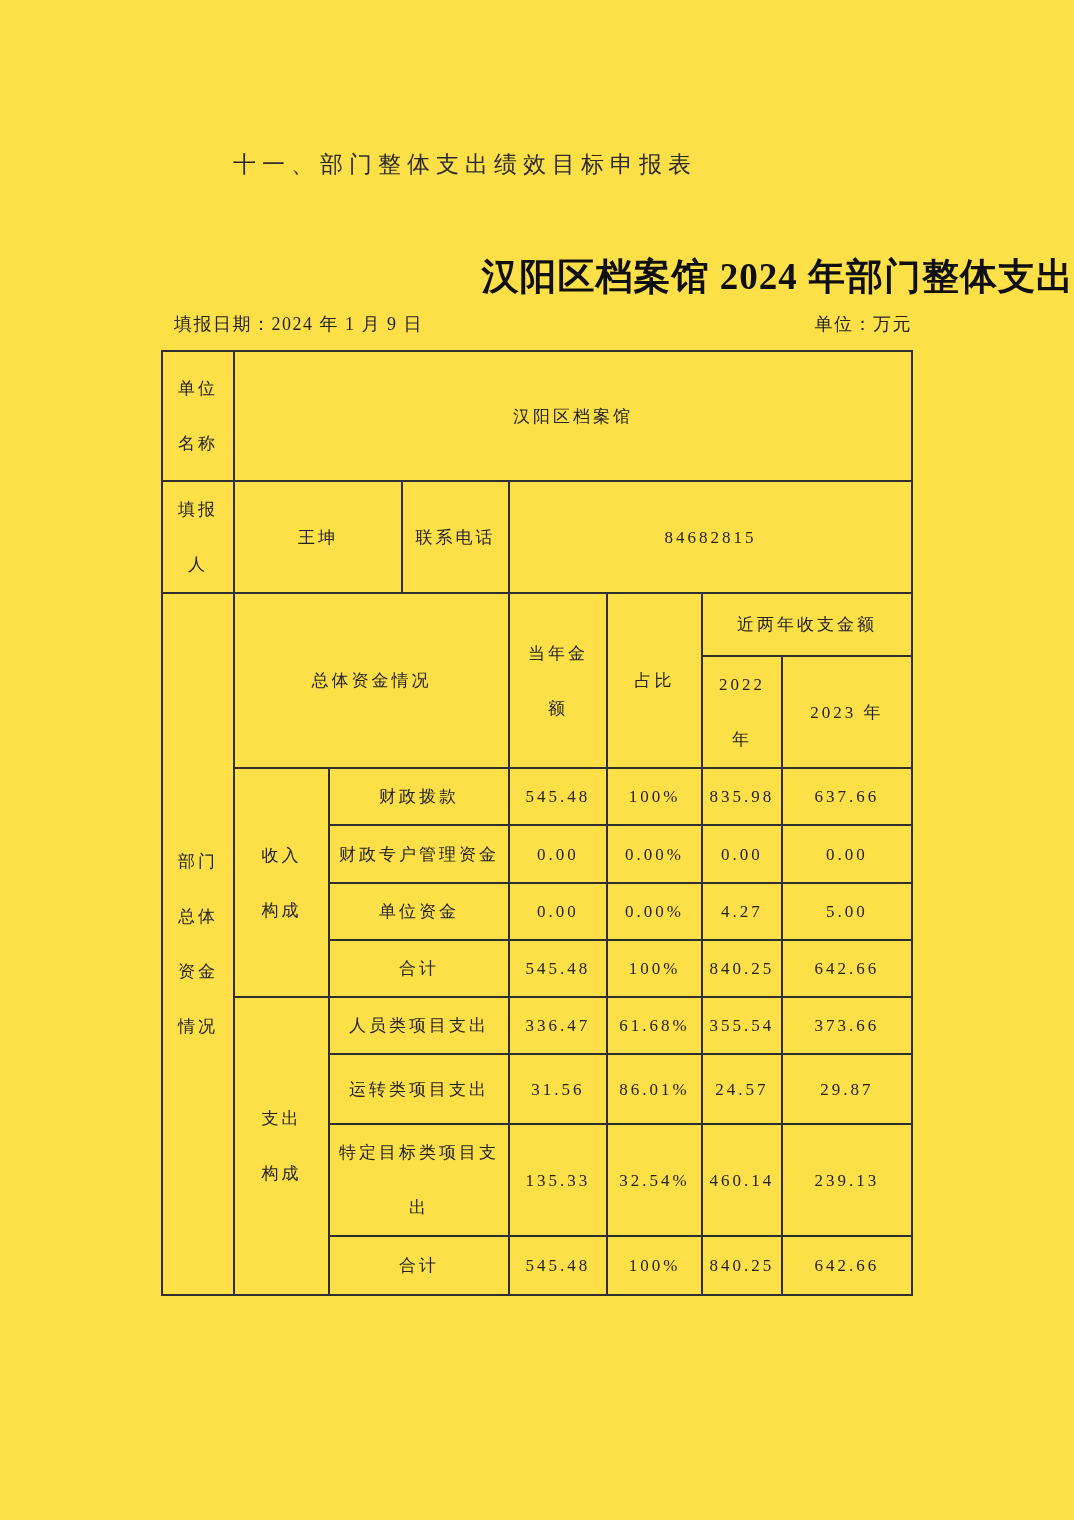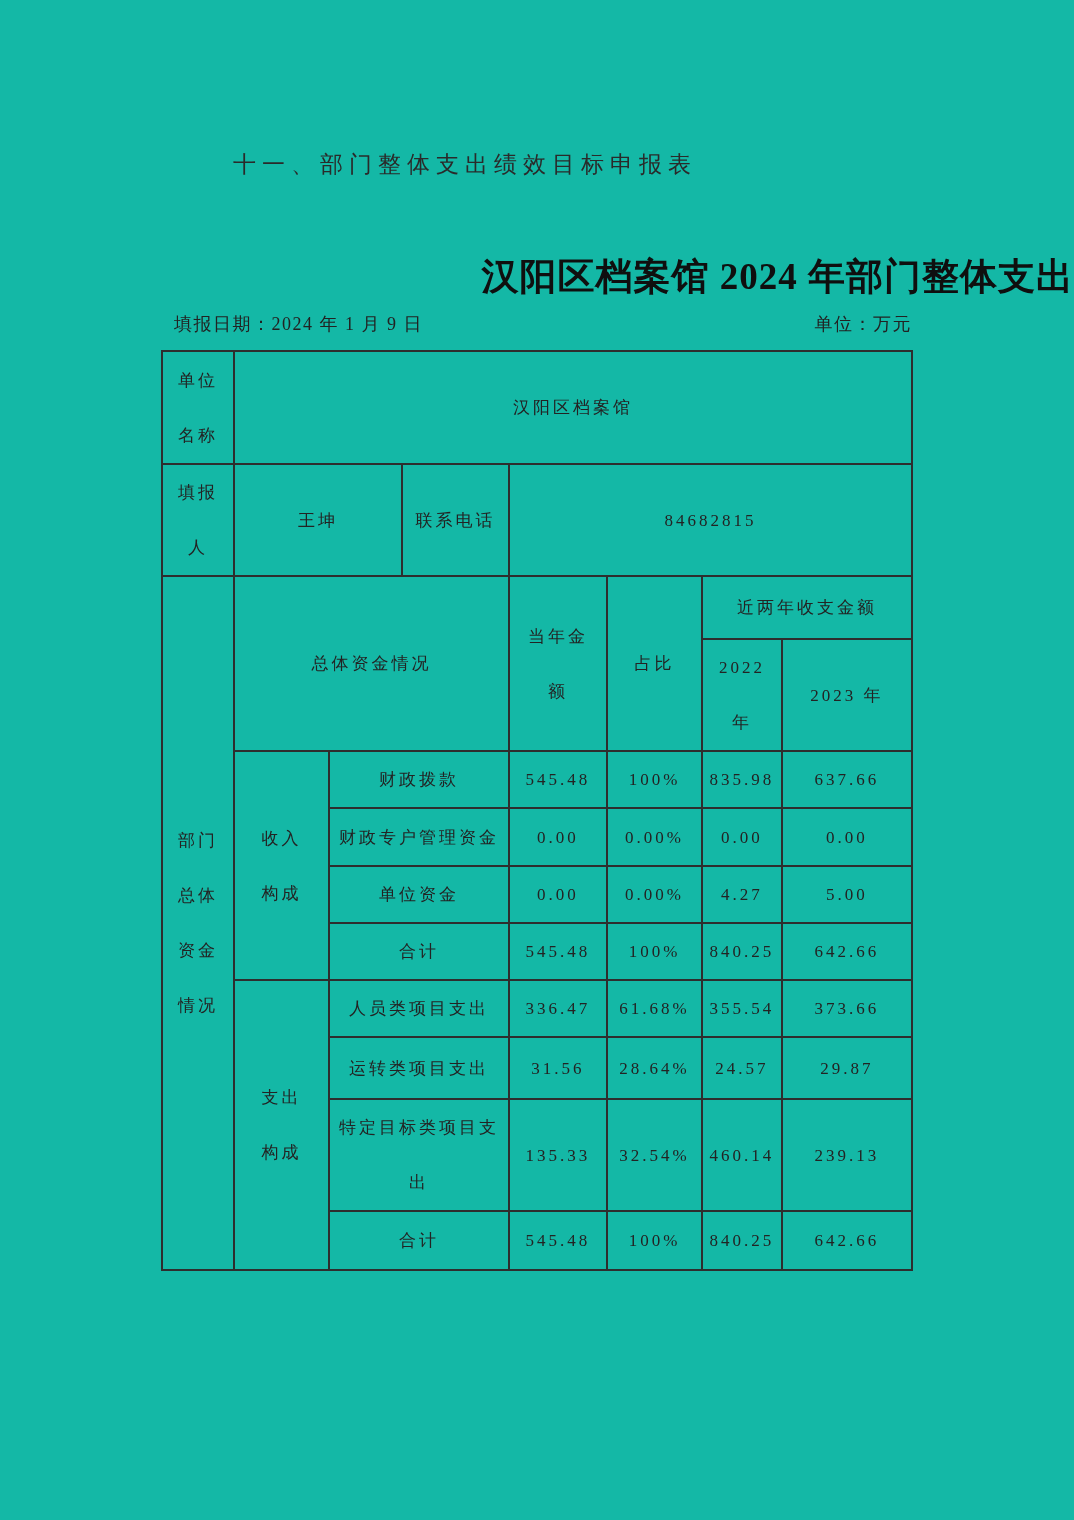--- a/index.html
+++ b/index.html
@@ -1,21 +1,21 @@
 <!DOCTYPE html>
 <html><head>
 <meta charset="utf-8">
 <style>
   html, body { margin: 0; padding: 0; background: #ffffff; }
   .page {
     position: relative;
     width: 1074px;
     height: 1520px;
     margin: 0 auto;
-    background: #14b8a6;
+    background: #fde047;
     box-sizing: border-box;
     padding-top: 150px;
     font-family: "Liberation Serif", "DejaVu Serif", serif;
     color: #1c1c1c;
     overflow: hidden;
   }
   .section-heading {
     margin-left: 233px;
     font-size: 23px;
     line-height: 30px;
@@ -58,30 +58,30 @@
     letter-spacing: 3px;
     line-height: 55px;
     padding: 0;
     overflow: hidden;
     color: #232323;
   }
   td.pre { white-space: pre-line; }
   td.left-pad { text-align: left; padding-left: 21px; }
   td.num { letter-spacing: 0.5px; }
   td.phone { font-size: 19px; letter-spacing: 1px; margin-left: 36px; }
-  tr.r1  { height: 113px; }
+  tr.r1  { height: 130px; }
   tr.r2  { height: 110px; }
   tr.rh1 { height: 63px;  }
   tr.rh2 { height: 112px; }
   tr.ri1 { height: 55px;  }
   tr.ri2 { height: 58px;  }
   tr.ri3 { height: 57px;  }
   tr.ri4 { height: 57px;  }
   tr.re1 { height: 55px;  }
-  tr.re2 { height: 62px;  }
+  tr.re2 { height: 70px;  }
   tr.re3 { height: 89px; }
   tr.re4 { height: 59px;  }
 </style>
 </head>
 <body>
 
 <div class="page">
 
   <div class="section-heading">十一、部门整体支出绩效目标申报表</div>
 
@@ -179,21 +179,21 @@
       <td colspan="2">人员类项目支出</td>
       <td class="num">336.47</td>
       <td class="num">61.68%</td>
       <td class="num">355.54</td>
       <td class="num">373.66</td>
     </tr>
 
     <tr class="re2">
       <td colspan="2">运转类项目支出</td>
       <td class="num">31.56</td>
-      <td class="num">28.64%</td>
+      <td class="num">86.01%</td>
       <td class="num">24.57</td>
       <td class="num">29.87</td>
     </tr>
 
     <tr class="re3">
       <td colspan="2" class="pre">特定目标类项目支
 出</td>
       <td class="num">135.33</td>
       <td class="num">32.54%</td>
       <td class="num">460.14</td>

